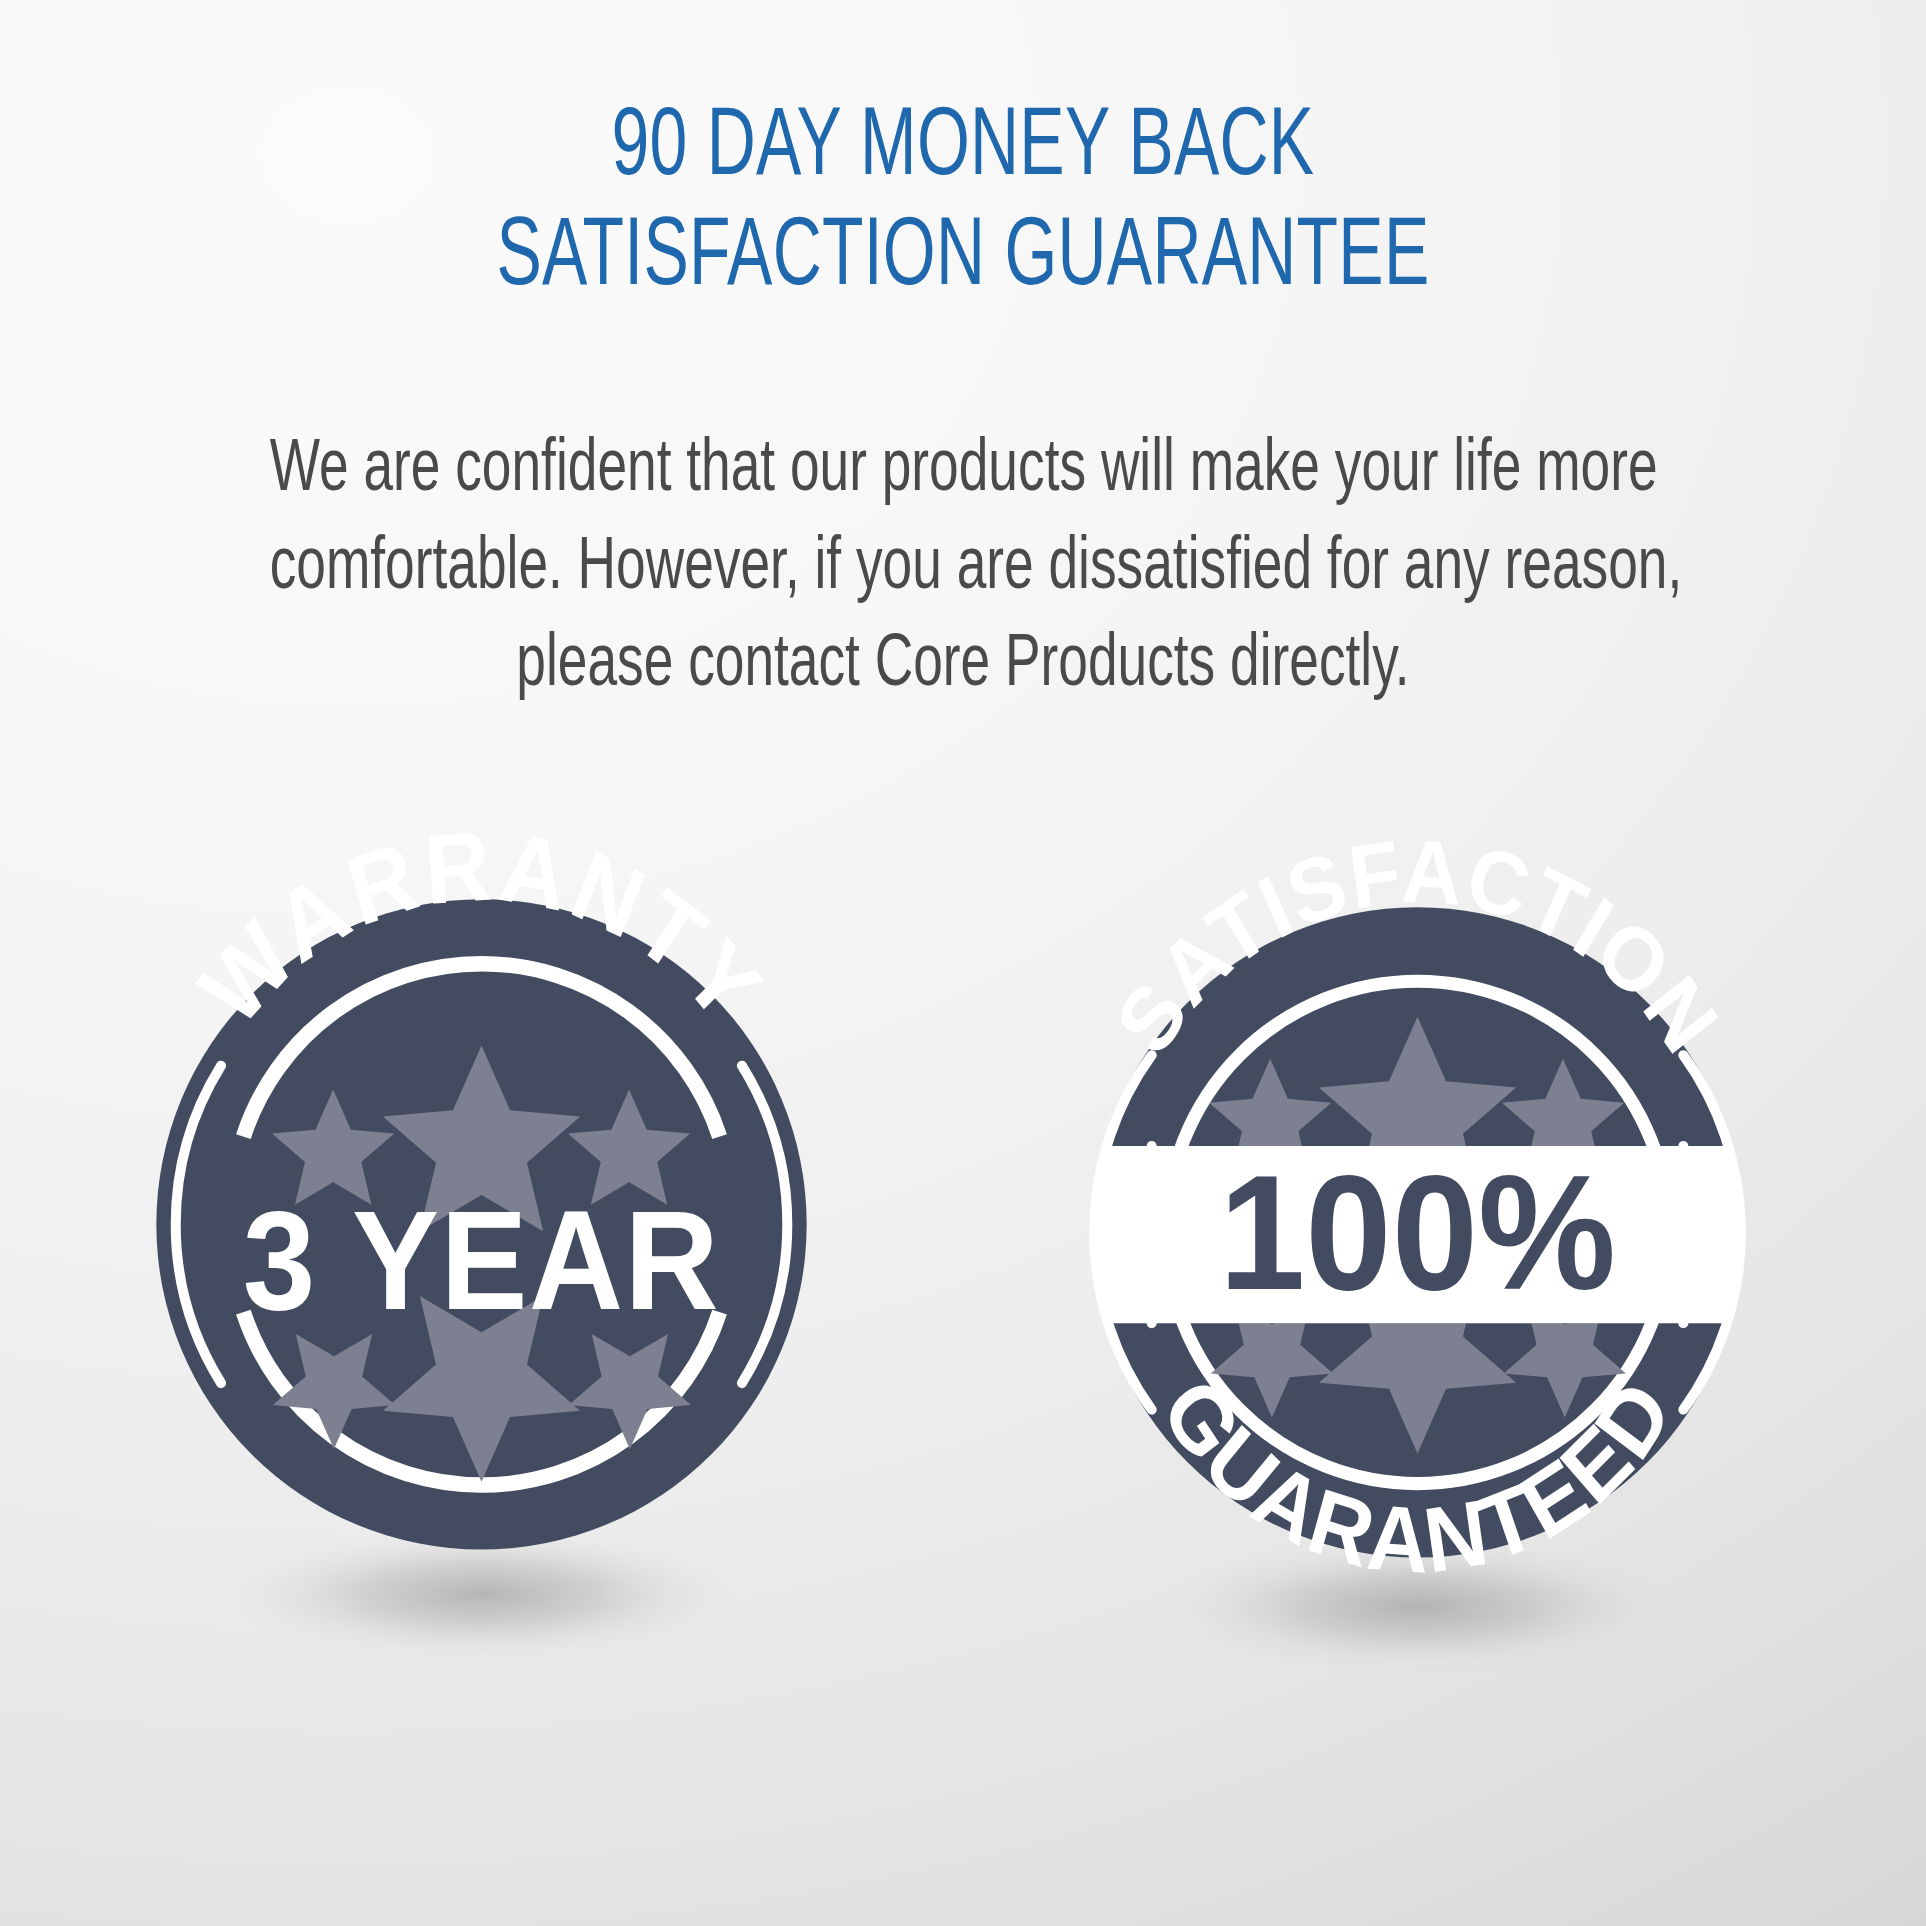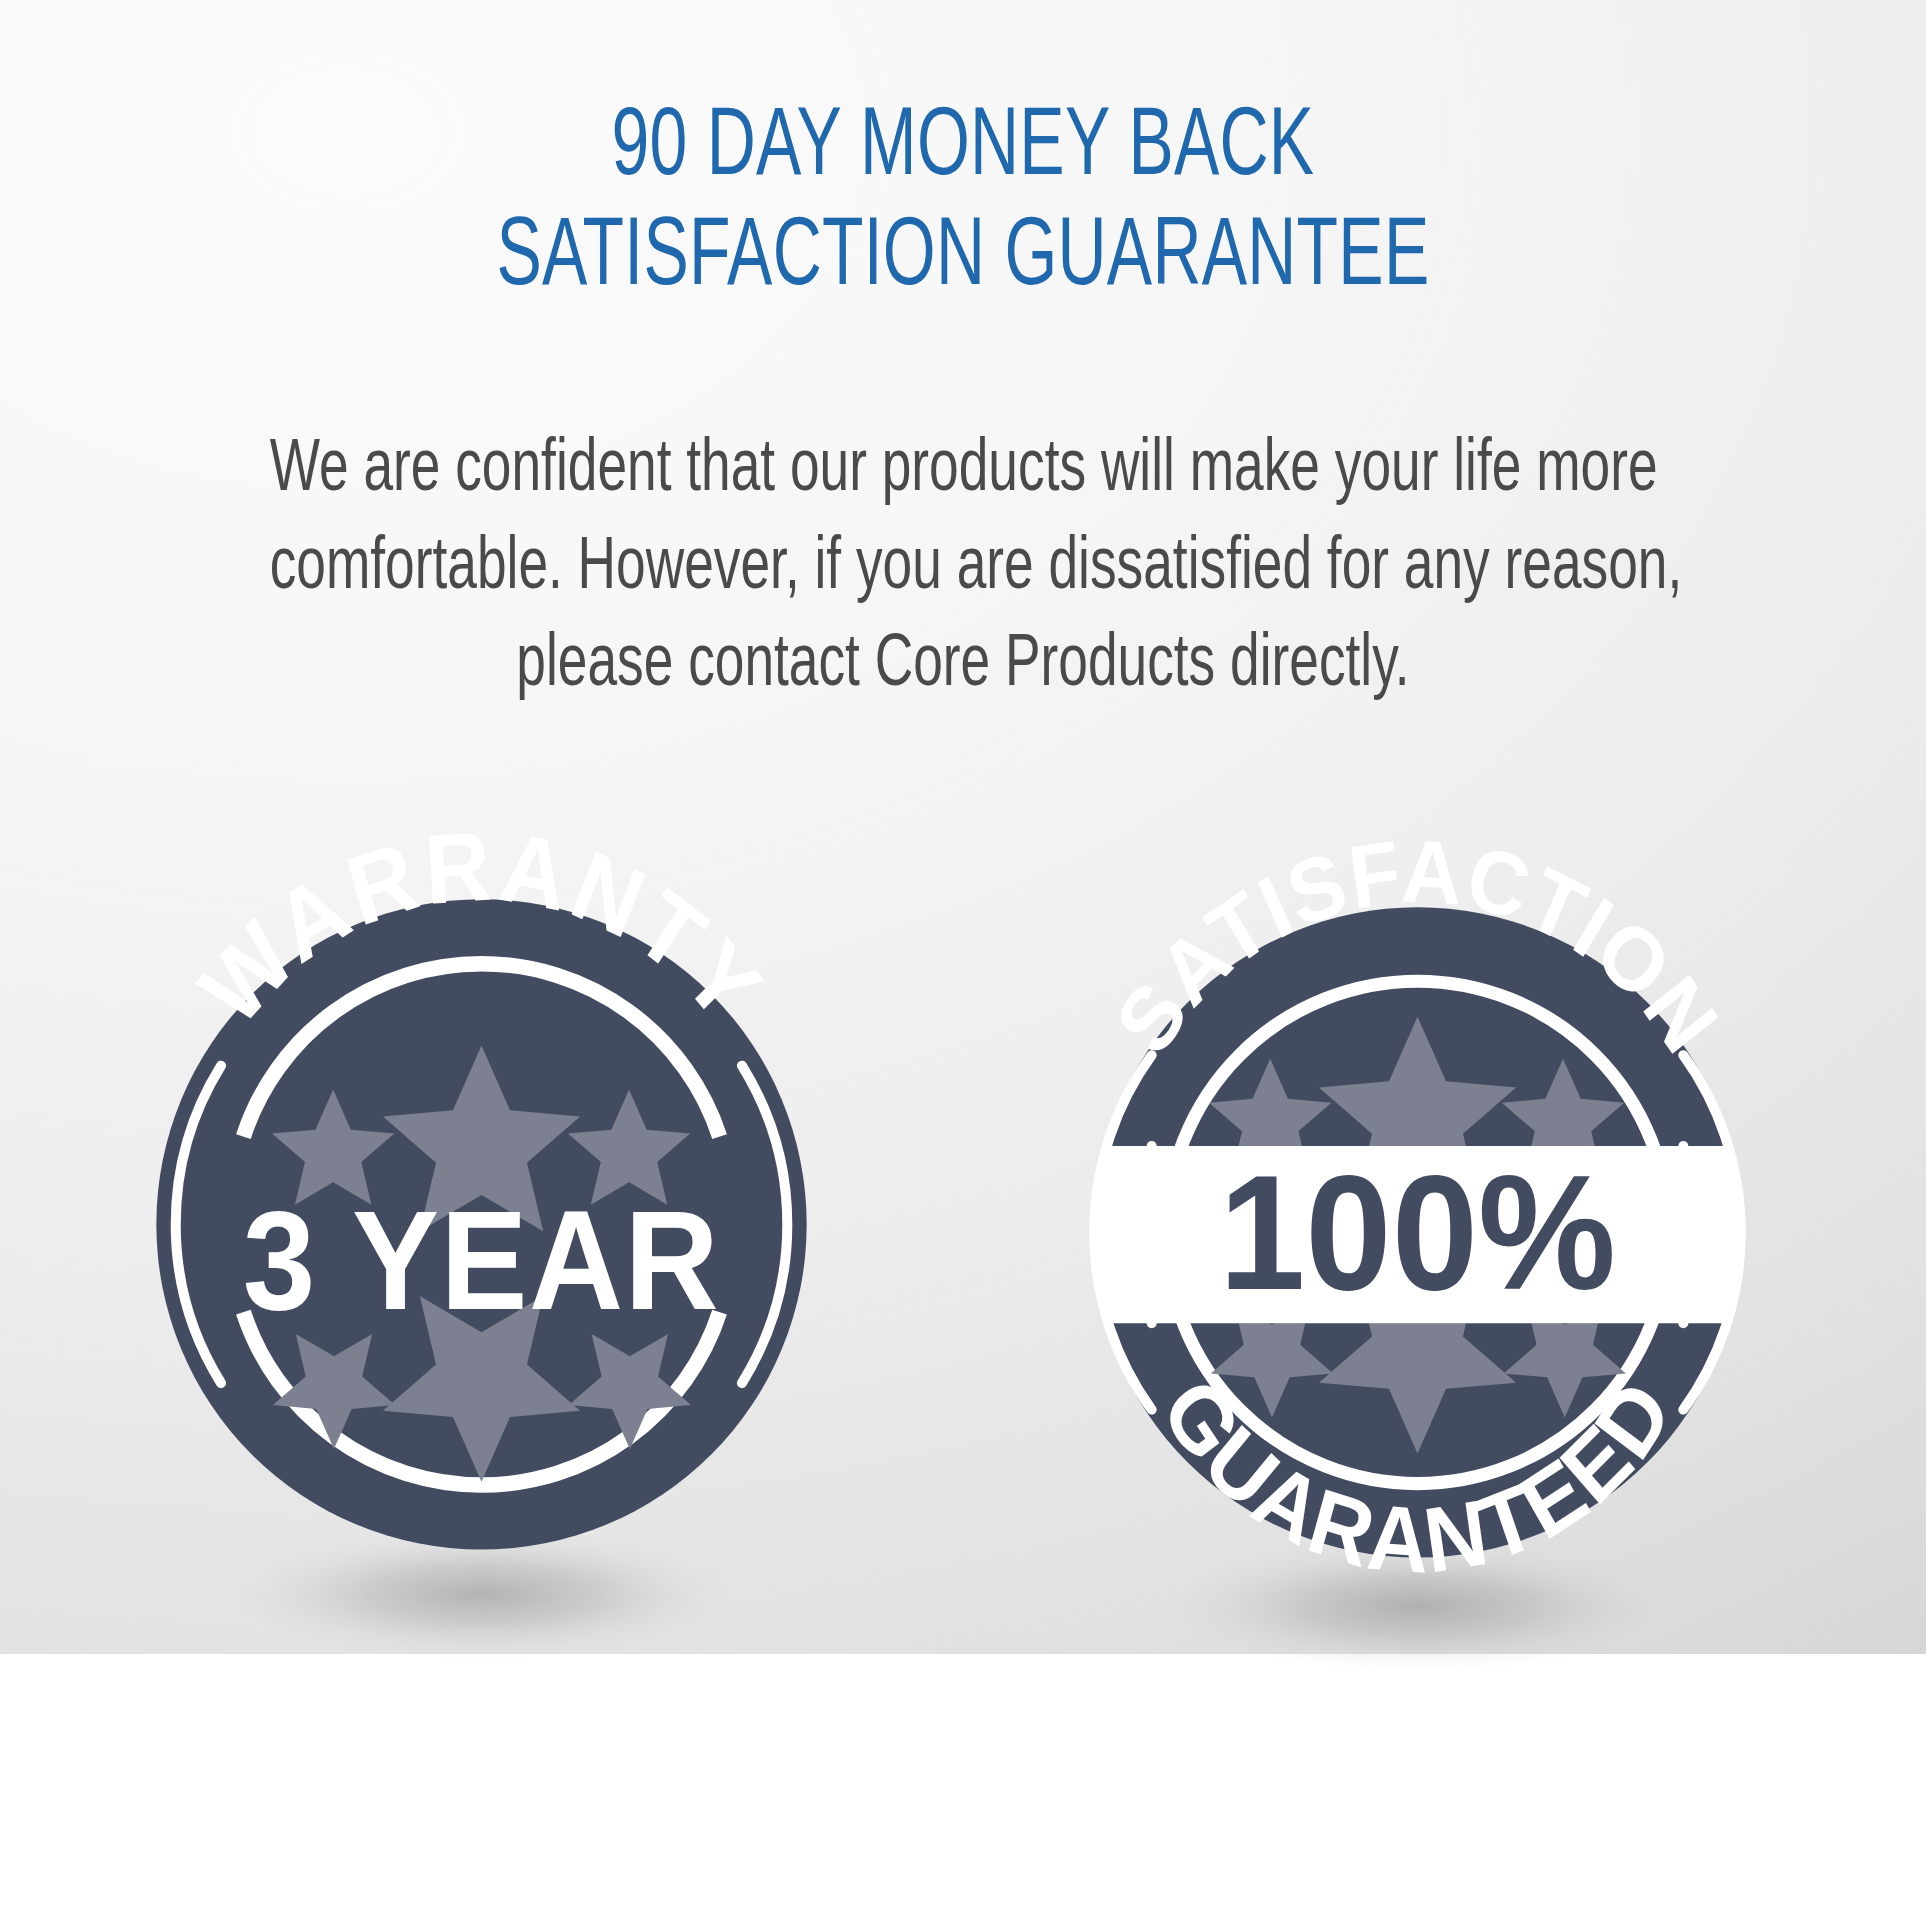--- a/index.html
+++ b/index.html
@@ -5,21 +5,21 @@
 <style>
   html,body{margin:0;padding:0;}
   body{
     width:1926px;height:1926px;
     font-family:"Liberation Sans", sans-serif;
     background:#ffffff;
     overflow:hidden;
   }
   .stage{
     position:relative;
-    width:1926px;height:1654px;
+    width:1926px;height:1926px;
     background:
       radial-gradient(ellipse 150% 120% at 18% 8%, #fbfbfb 0%, #f7f7f7 28%, #eeeeee 55%, #e2e2e2 78%, #d2d2d2 100%);
   }
 
   
   .headline{
     position:absolute;
     left:0;right:0;top:86px;
     text-align:center;
     color:#1f68ad;

